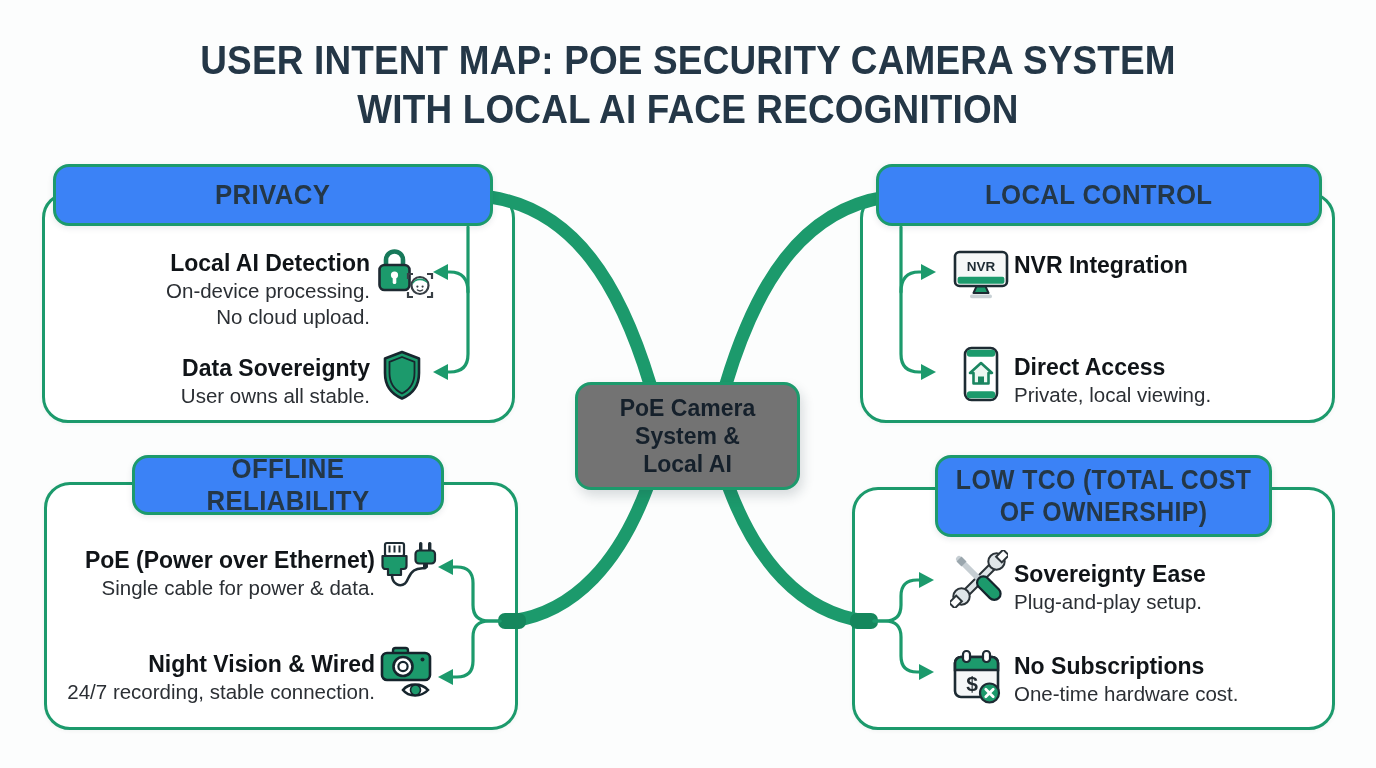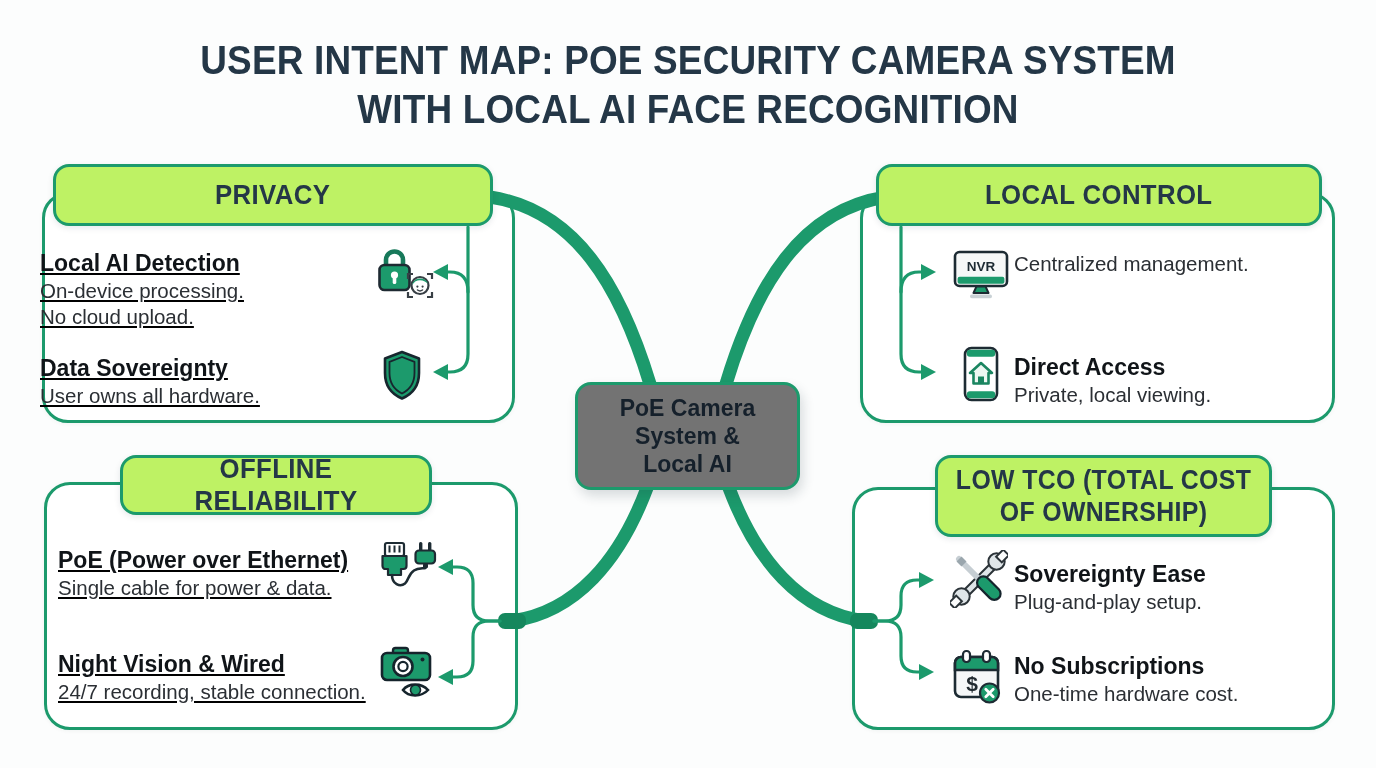--- a/index.html
+++ b/index.html
@@ -36,45 +36,45 @@
   #offline-main{left:44px;top:482px;width:474px;height:248px;}
   #tco-main{left:852px;top:487px;width:483px;height:243px;}
 
   
   svg.layer{position:absolute;left:0;top:0;width:1376px;height:768px;pointer-events:none;}
   #curves-layer{z-index:2;}
   #connector-layer{z-index:3;}
 
   
   .tab{
-    position:absolute;background:#bef264;border:3px solid var(--green);
+    position:absolute;background:#3b82f6;border:3px solid var(--green);
     border-radius:16px;z-index:3;display:flex;align-items:center;justify-content:center;
     text-align:center;color:var(--navy);font-weight:700;font-size:28px;
     letter-spacing:.4px;box-shadow:0 2px 6px rgba(20,40,60,.10);
   }
   .tab .tab-text{display:inline-block;transform:scaleX(.92);line-height:32px;}
   #privacy-tab{left:53px;top:164px;width:440px;height:62px;}
   #local-tab{left:876px;top:164px;width:446px;height:62px;}
-  #offline-tab{left:120px;top:455px;width:312px;height:60px;text-align:center;}
+  #offline-tab{left:132px;top:455px;width:312px;height:60px;text-align:center;}
   #tco-tab{left:935px;top:455px;width:337px;height:82px;font-size:27px;}
 
   
   .center-node{
     position:absolute;left:575px;top:382px;width:225px;height:108px;
     background:#737373;border:3px solid var(--green);border-radius:16px;z-index:3;
     display:flex;flex-direction:column;align-items:center;justify-content:center;
     color:#15202b;font-weight:700;font-size:23px;line-height:28px;text-align:center;
     box-shadow:3px 6px 12px rgba(25,45,55,.16);
   }
 
   
   .item{position:absolute;z-index:4;}
   .item .t{font-weight:700;font-size:23px;line-height:29px;color:var(--ink);}
   .item .d{font-size:20.5px;line-height:26px;color:var(--muted);}
-  .align-r{text-decoration:underline;}
+  .align-r{text-align:right;}
   .icon{position:absolute;z-index:4;}
 
   #privacy-item-1-text{left:40px;top:249px;width:330px;}
   #privacy-item-2-text{left:40px;top:354px;width:330px;}
   #local-item-1-text{left:1014px;top:251px;width:310px;}
   #local-item-2-text{left:1014px;top:353px;width:310px;}
   #offline-item-1-text{left:58px;top:546px;width:317px;}
   #offline-item-2-text{left:58px;top:650px;width:317px;}
   #tco-item-1-text{left:1014px;top:560px;width:310px;}
   #tco-item-2-text{left:1014px;top:652px;width:310px;}
@@ -157,25 +157,25 @@
     </g>
   </svg>
 
   <div class="item align-r" id="privacy-item-1-text">
     <div class="t">Local AI Detection</div>
     <div class="d">On-device processing.</div>
     <div class="d">No cloud upload.</div>
   </div>
   <div class="item align-r" id="privacy-item-2-text">
     <div class="t">Data Sovereignty</div>
-    <div class="d">User owns all hardware.</div>
+    <div class="d">User owns all stable.</div>
   </div>
 
   <div class="item" id="local-item-1-text">
-    <div class="d">Centralized management.</div>
+    <div class="t">NVR Integration</div>
   </div>
   <div class="item" id="local-item-2-text">
     <div class="t">Direct Access</div>
     <div class="d">Private, local viewing.</div>
   </div>
 
   <div class="item align-r" id="offline-item-1-text">
     <div class="t">PoE (Power over Ethernet)</div>
     <div class="d">Single cable for power &amp; data.</div>
   </div>

